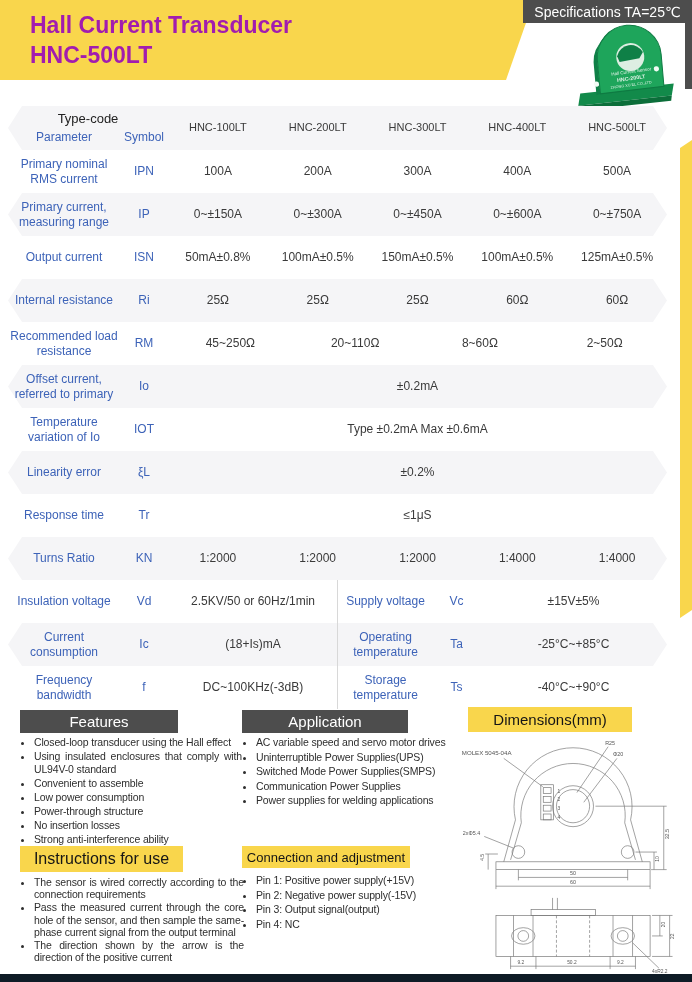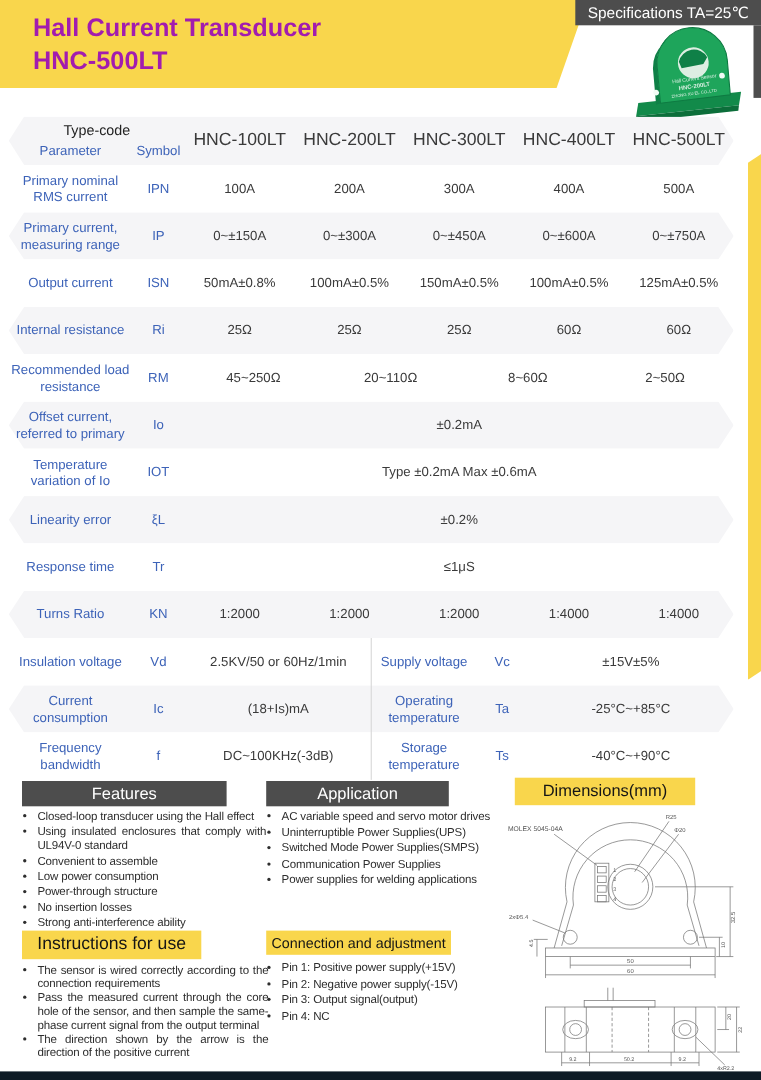--- a/index.html
+++ b/index.html
@@ -43,27 +43,27 @@
   .spanv{flex:1;}
   .val1{width:170px;}
   .param2{width:95px;color:var(--blue);padding:0 2px;}
   .symbol2{width:47px;color:var(--blue);}
   .val2{flex:1;}
   .corner{width:160px;display:flex;flex-direction:column;justify-content:space-between;padding:5px 0 6px;}
   .corner-top{font-size:13px;color:#222;text-align:center;}
   .corner-bottom{display:flex;}
   .corner-param{width:112px;text-align:center;color:var(--blue);font-size:12px;}
   .corner-symbol{width:48px;text-align:center;color:var(--blue);font-size:12px;}
-  .col-h{flex:1;font-size:16px;color:var(--ink);}
+  .col-h{flex:1;font-size:11px;color:var(--ink);}
   .tbl-divider{position:absolute;left:337px;top:474px;width:1px;height:129px;background:#d8d8d8;}
   
   .sec-bar{position:absolute;height:23px;display:flex;align-items:center;justify-content:center;font-size:15px;}
   .bar-dark{background:var(--dark);color:#fff;}
   .bar-yellow{background:var(--yellow);color:#151515;}
-  .features-bar{left:20px;top:710px;width:186px;}
+  .features-bar{left:20px;top:710px;width:158px;}
   .application-bar{left:242px;top:710px;width:166px;}
   .dimensions-bar{left:468px;top:707px;width:164px;height:25px;}
   .instructions-bar{left:20px;top:846px;width:163px;height:26px;font-size:16px;}
   .connection-bar{left:242px;top:846px;width:168px;height:22px;font-size:13px;}
   .blist{position:absolute;list-style:disc;}
   .blist li{margin:0 0 1px 0;text-align:justify;color:#2e2e2e;}
   .features-list{left:34px;top:736px;width:208px;font-size:10.5px;line-height:13px;letter-spacing:-0.15px;}
   .application-list{left:256px;top:736px;width:202px;font-size:10.5px;line-height:13.5px;letter-spacing:-0.15px;}
   .instructions-list{left:34px;top:876px;width:210px;font-size:10.5px;line-height:12.2px;letter-spacing:-0.15px;}
   .connection-list{left:256px;top:874px;width:202px;font-size:10.5px;line-height:13.5px;letter-spacing:-0.15px;}

